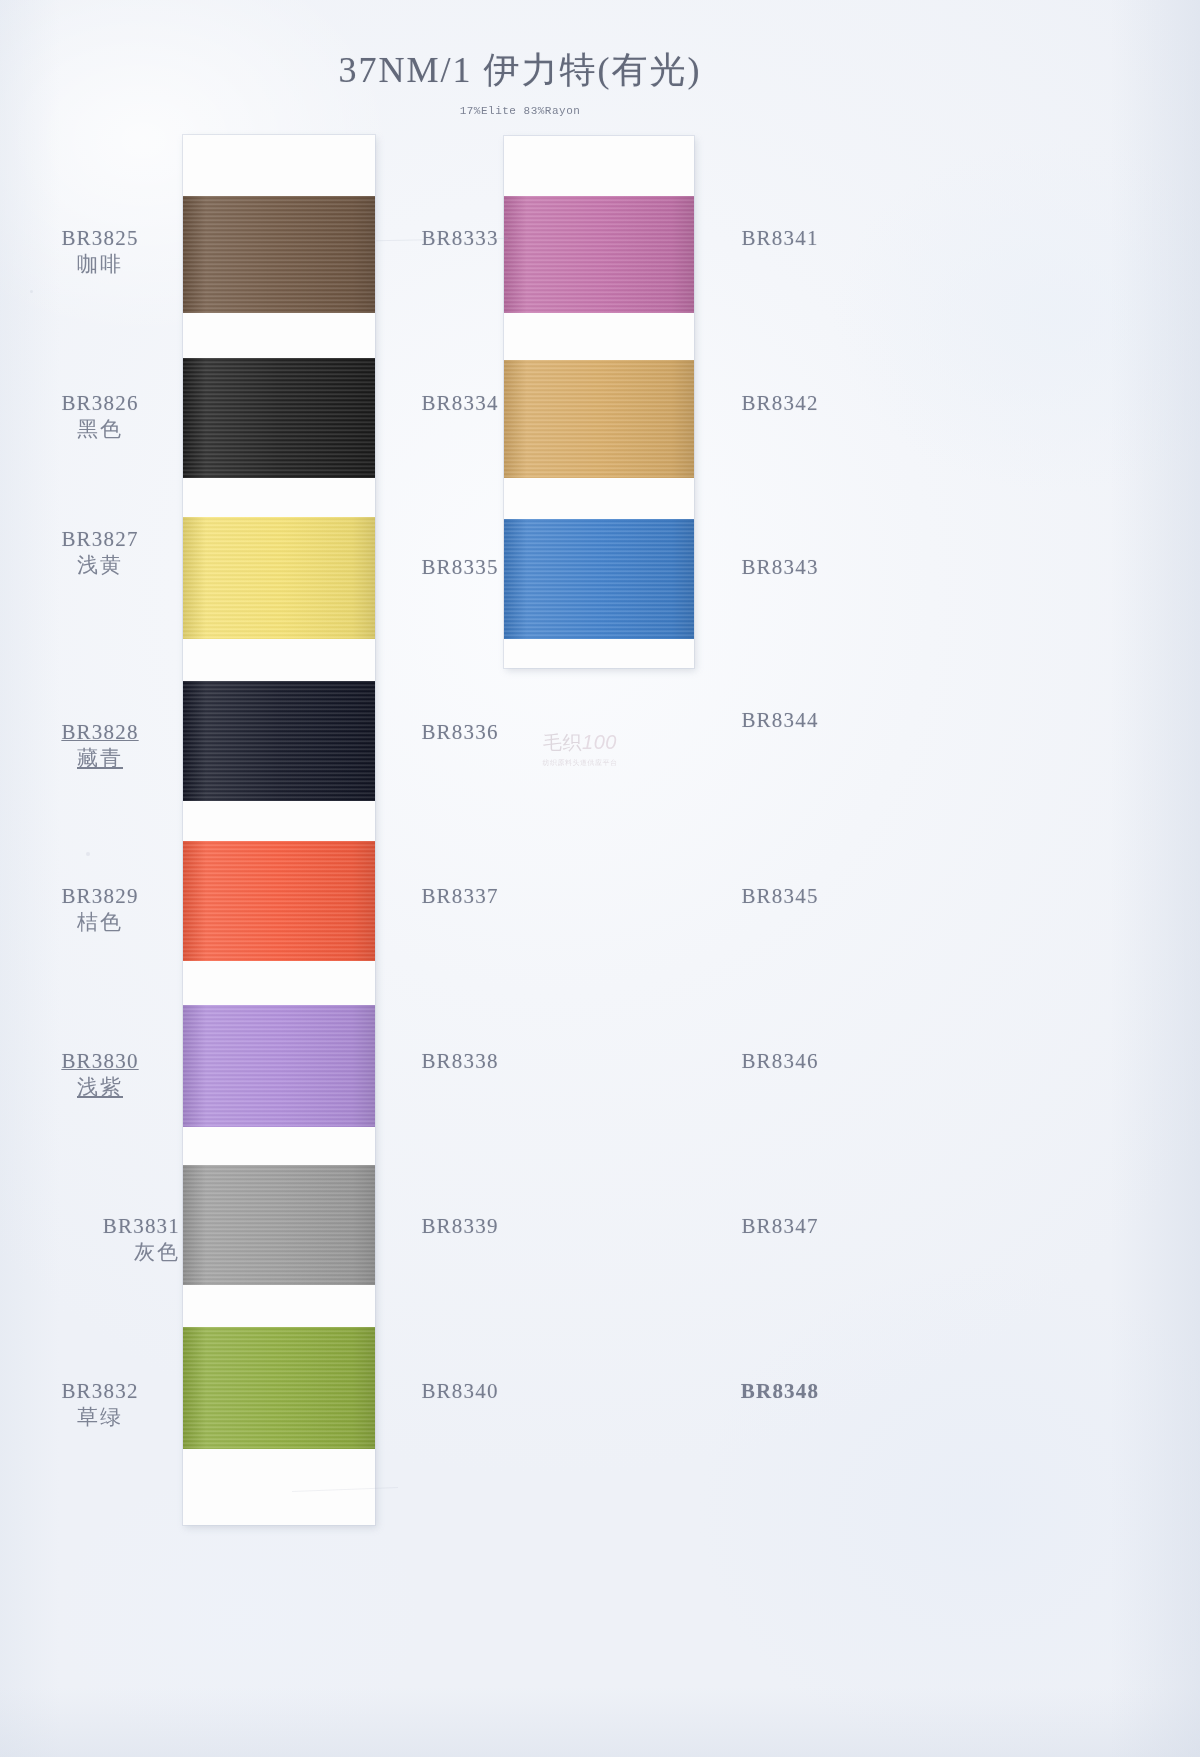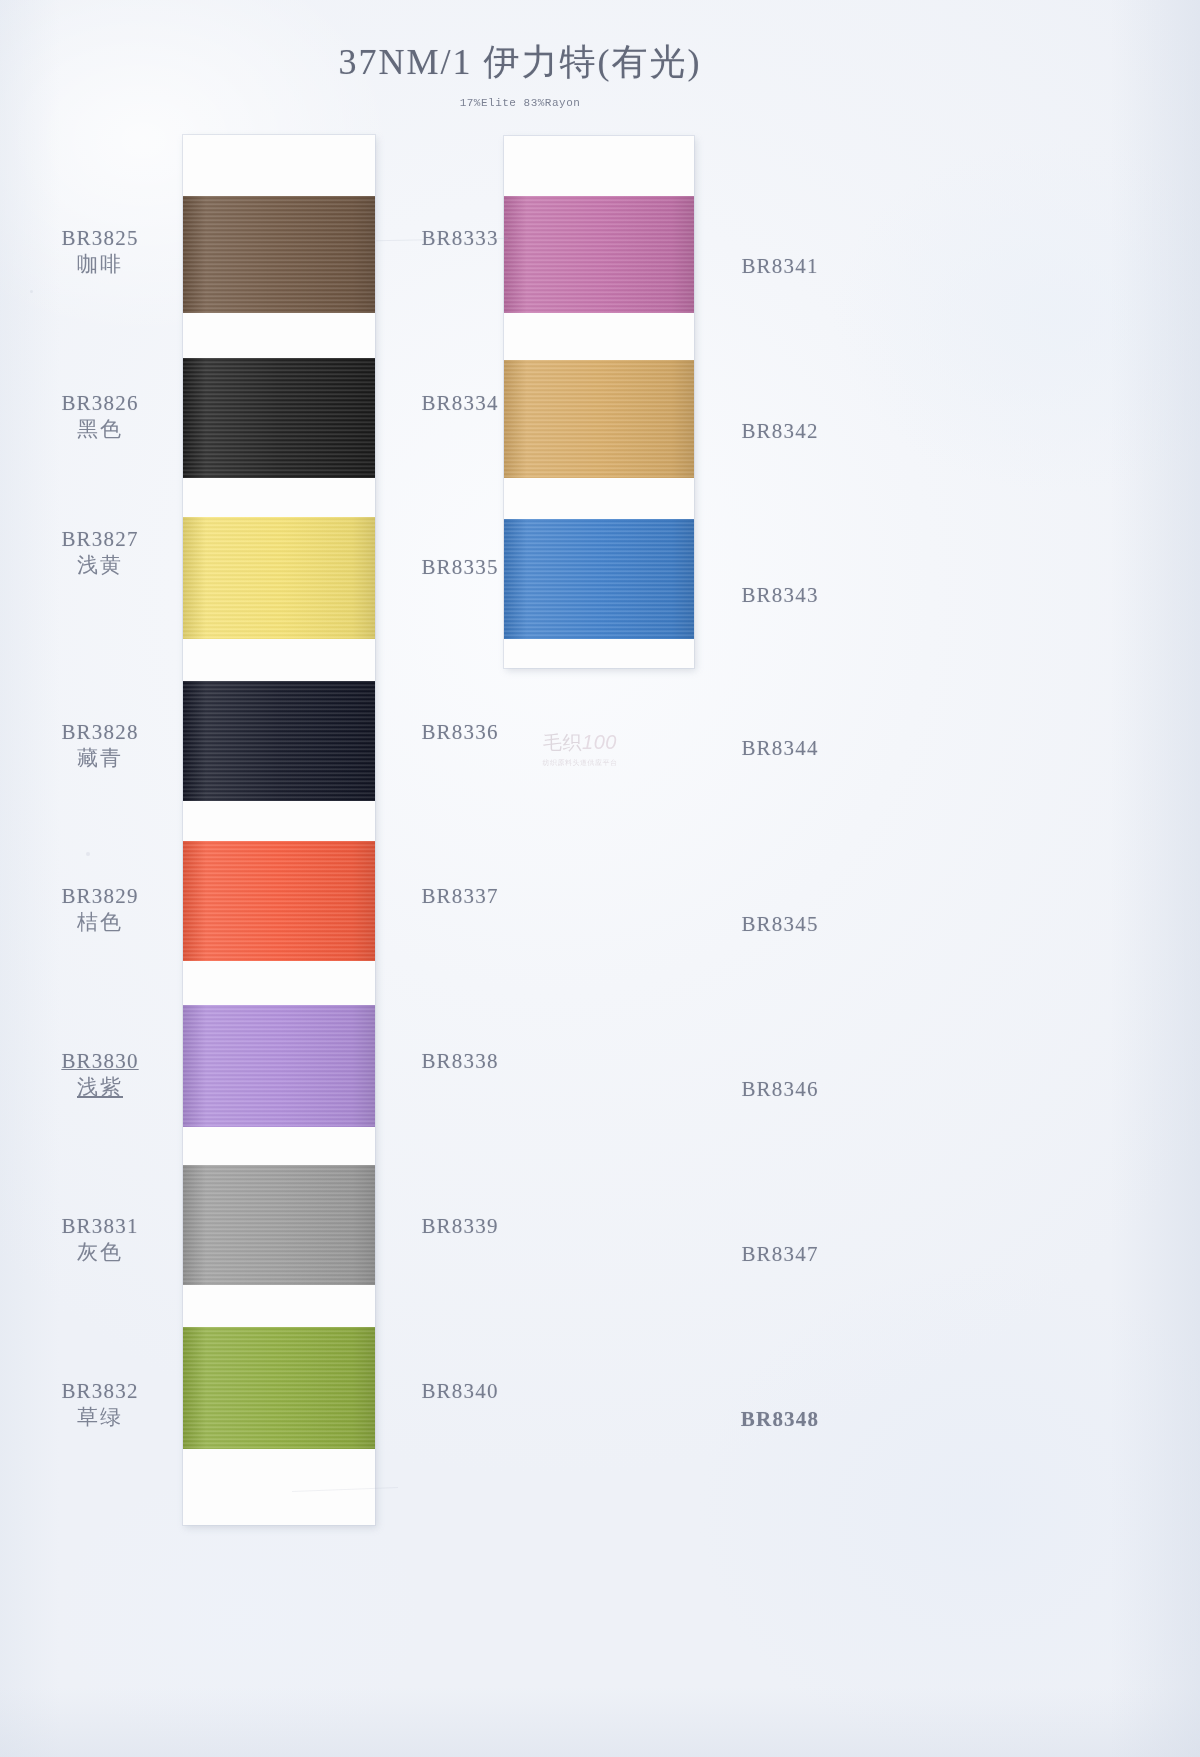--- a/index.html
+++ b/index.html
@@ -43,21 +43,21 @@
     background:
       linear-gradient(to left, rgba(214,221,233,.55) 0px, rgba(214,221,233,0) 90px),
       linear-gradient(to top, rgba(214,221,233,.45) 0px, rgba(214,221,233,0) 70px),
       linear-gradient(to right, rgba(218,225,236,.35) 0px, rgba(218,225,236,0) 60px);
     pointer-events: none;
   }
 
   
   #header {
     position: absolute;
-    top: 38px;
+    top: 46px;
     left: 0;
     width: 1040px;
     text-align: center;
     z-index: 6;
   }
   #title {
     font-size: 36px;
     letter-spacing: 2px;
     color: #63697a;
     font-family: "Liberation Serif", "DejaVu Serif", serif;
@@ -135,21 +135,21 @@
     text-shadow: 0 0 1px rgba(130,138,155,.30);
   }
   .label .cname {
     display: block;
     font-size: 21px;
     letter-spacing: 2px;
     color: #7d8394;
   }
   .col-left-label  { left: 20px;  width: 160px; }
   .col-mid-label   { left: 380px; width: 160px; }
-  .col-right-label { left: 700px; width: 160px; margin-top: 28px; }
+  .col-right-label { left: 700px; width: 160px; }
 
   
   #watermark {
     position: absolute;
     left: 505px;
     top: 730px;
     width: 150px;
     text-align: center;
     z-index: 4;
     opacity: .42;
@@ -210,24 +210,24 @@
       <div class="swatch" style="left: 183px; top: 1165px; width: 192px; height: 120px; background: rgb(157, 157, 157);"></div>
       <div class="swatch" style="left: 183px; top: 1327px; width: 192px; height: 122px; background: rgb(143, 173, 63);"></div>
       <div class="swatch" style="left: 504px; top: 196px; width: 190px; height: 117px; background: rgb(196, 114, 171);"></div>
       <div class="swatch" style="left: 504px; top: 360px; width: 190px; height: 118px; background: rgb(217, 173, 104);"></div>
       <div class="swatch" style="left: 504px; top: 519px; width: 190px; height: 120px; background: rgb(63, 127, 203);"></div>
     </div>
   <div id="label-layer">
       <div class="label col-left-label" style="top: 225px;"><span class="code">BR3825</span><span class="cname">咖啡</span></div>
       <div class="label col-left-label" style="top: 390px;"><span class="code">BR3826</span><span class="cname">黑色</span></div>
       <div class="label col-left-label" style="top: 526px;"><span class="code">BR3827</span><span class="cname">浅黄</span></div>
-      <div class="label col-left-label" style="top: 719px;"><span class="code">BR3828</span><span class="cname">藏青</span></div>
+      <div class="label col-left-label" style="top: 719px; text-decoration: underline;"><span class="code">BR3828</span><span class="cname">藏青</span></div>
       <div class="label col-left-label" style="top: 883px;"><span class="code">BR3829</span><span class="cname">桔色</span></div>
       <div class="label col-left-label" style="top: 1048px; text-decoration: underline;"><span class="code">BR3830</span><span class="cname">浅紫</span></div>
-      <div class="label col-left-label" style="top: 1213px;"><span class="code">BR3831</span><span class="cname">灰色</span></div>
+      <div class="label col-left-label" style="top: 1213px; text-align: right;"><span class="code">BR3831</span><span class="cname">灰色</span></div>
       <div class="label col-left-label" style="top: 1378px;"><span class="code">BR3832</span><span class="cname">草绿</span></div>
       <div class="label col-mid-label" style="top: 225px;"><span class="code">BR8333</span></div>
       <div class="label col-mid-label" style="top: 390px;"><span class="code">BR8334</span></div>
       <div class="label col-mid-label" style="top: 554px;"><span class="code">BR8335</span></div>
       <div class="label col-mid-label" style="top: 719px;"><span class="code">BR8336</span></div>
       <div class="label col-mid-label" style="top: 883px;"><span class="code">BR8337</span></div>
       <div class="label col-mid-label" style="top: 1048px;"><span class="code">BR8338</span></div>
       <div class="label col-mid-label" style="top: 1213px;"><span class="code">BR8339</span></div>
       <div class="label col-mid-label" style="top: 1378px;"><span class="code">BR8340</span></div>
       <div class="label col-right-label" style="top: 225px;"><span class="code">BR8341</span></div>

